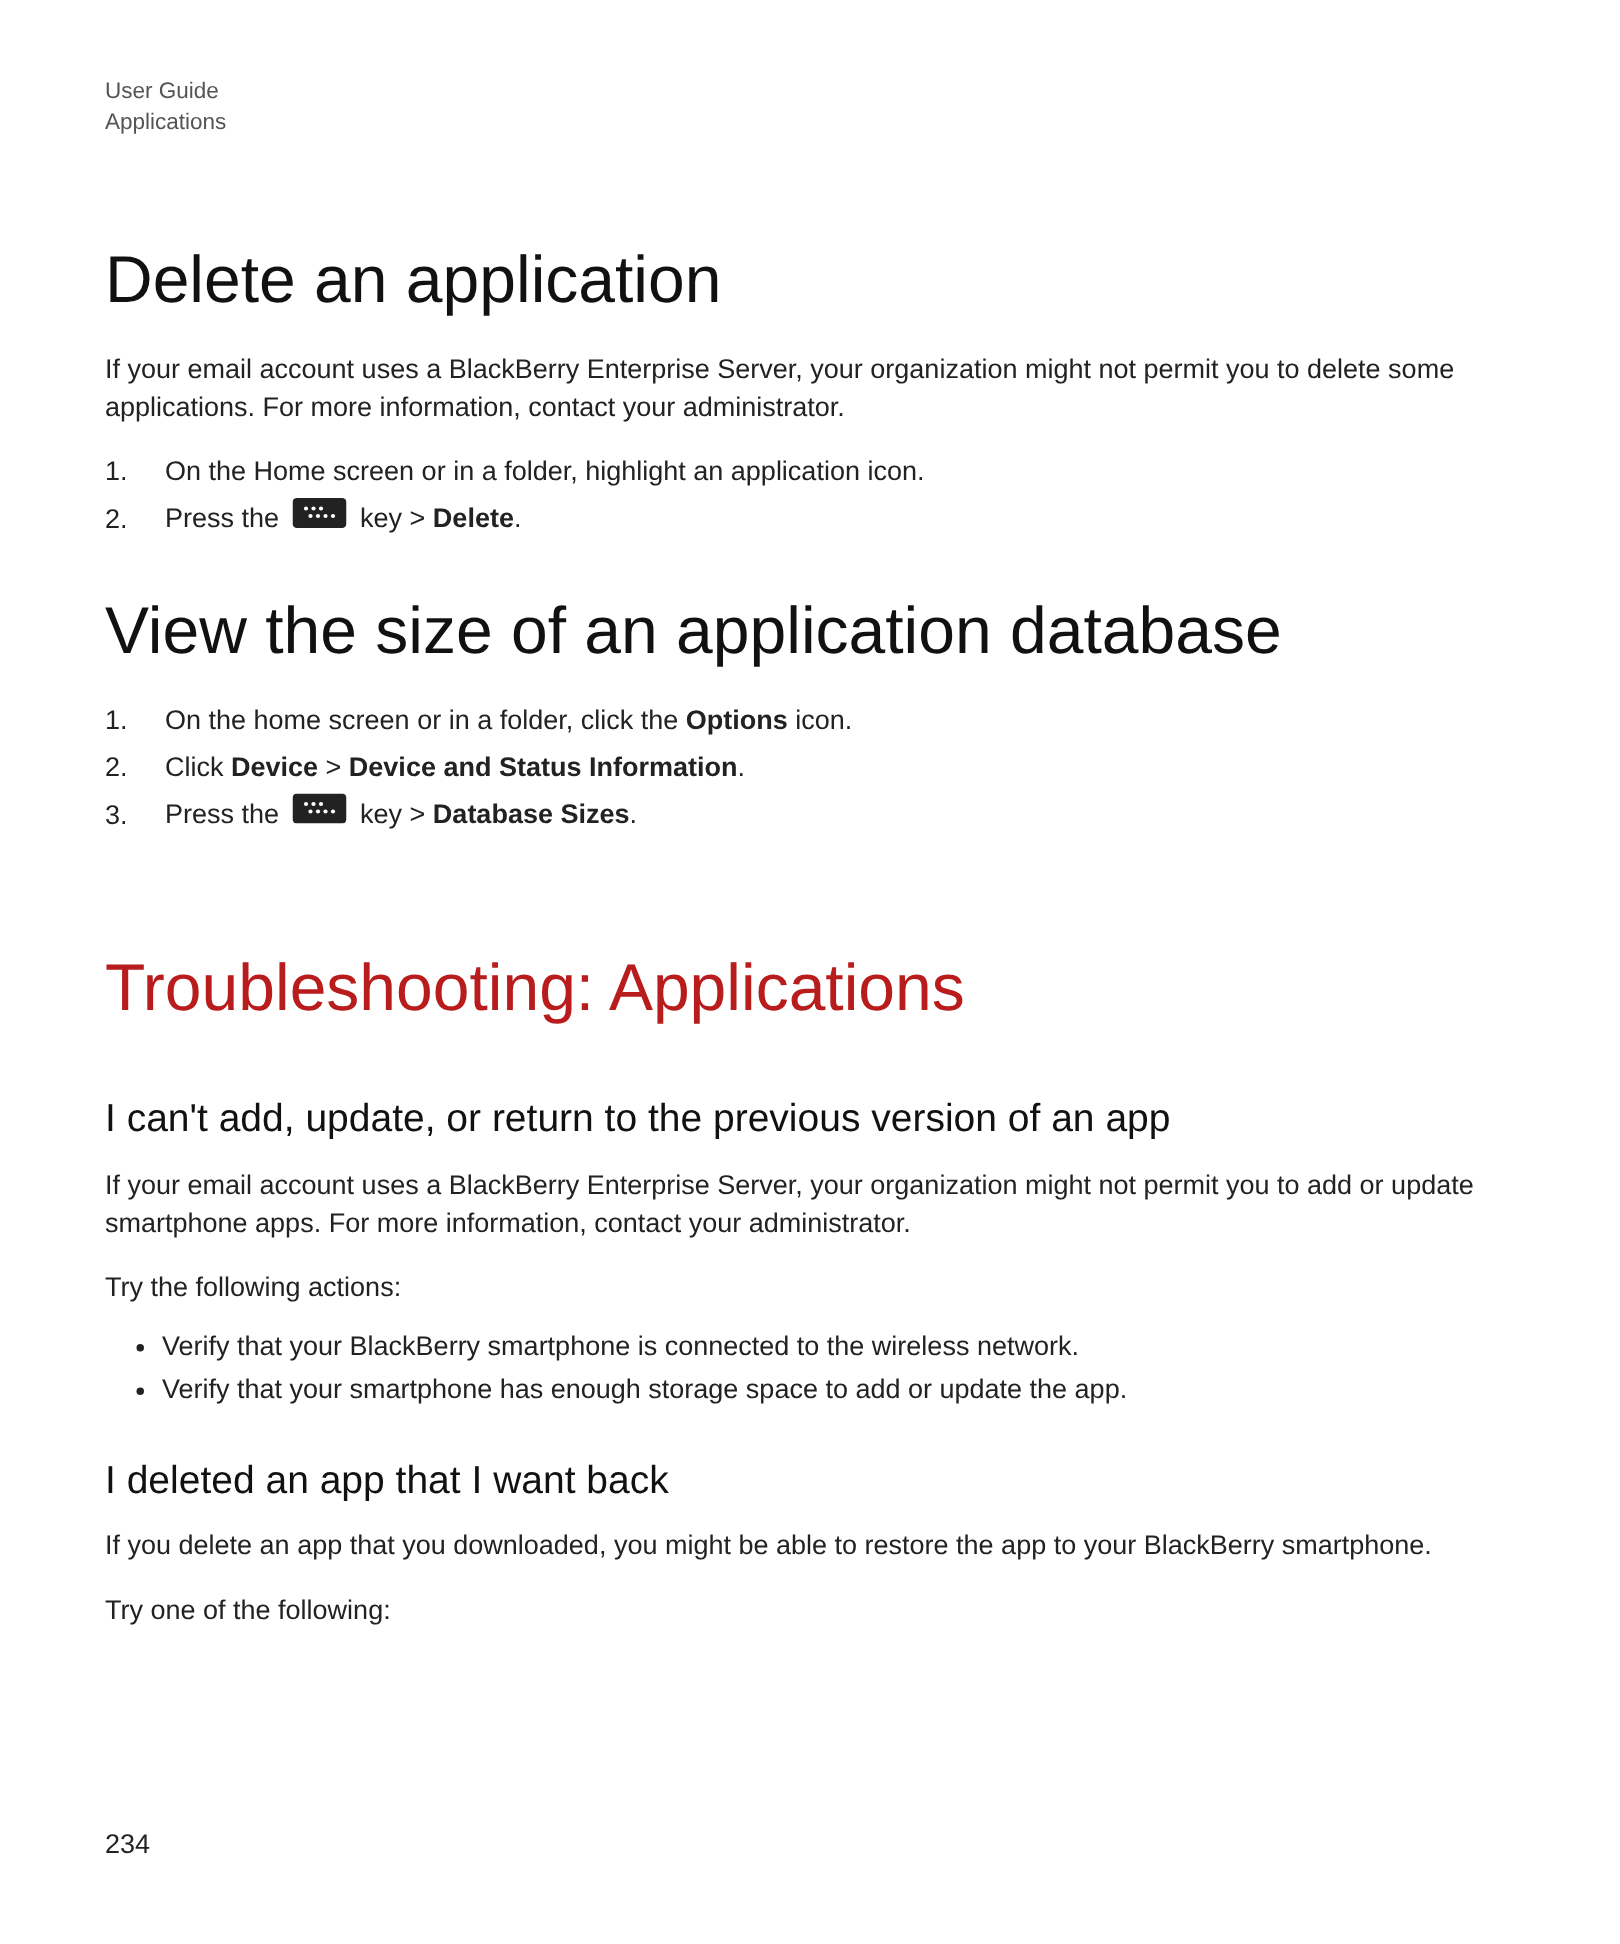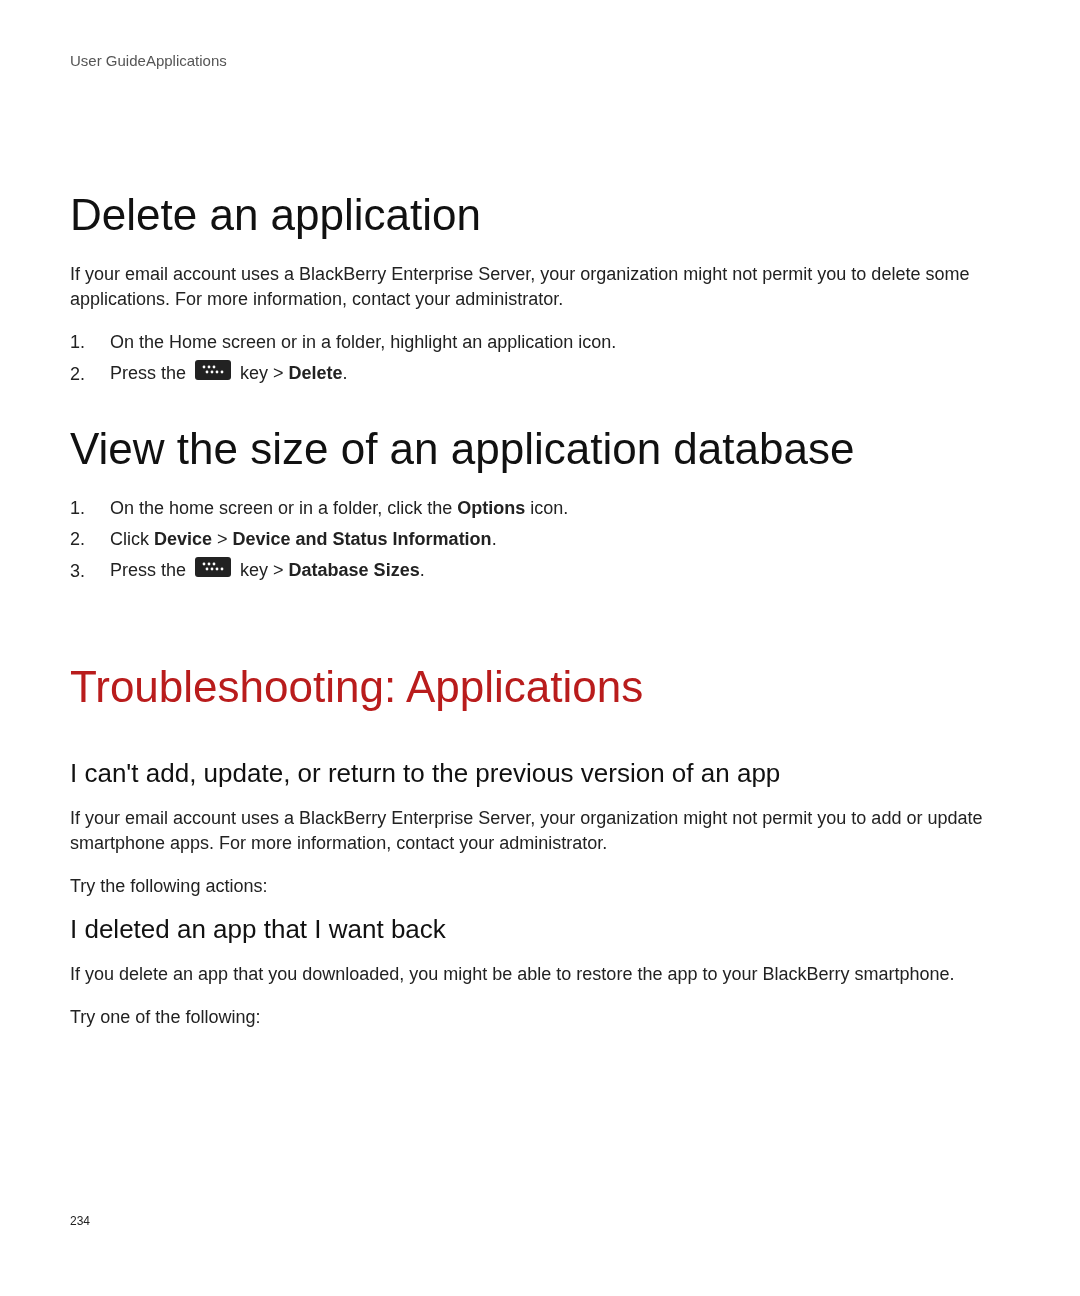--- a/index.html
+++ b/index.html
@@ -16,23 +16,25 @@
   }
   .page {
     box-sizing: border-box;
     width: 1080px;
     min-height: 1296px;
     padding: 50px 70px 40px 70px;
     position: relative;
   }
   .header {
     display: flex;
+    justify-content: space-between;
     font-size: 15px;
     color: #555;
-    margin-bottom: 113px;
+    margin-bottom: 64px;
+    flex-direction: column;
   }
   h2.section-title {
     font-size: 44px;
     font-weight: 400;
     margin: 0 0 16px 0;
     color: #111;
   }
   h1.troubleshoot {
     font-size: 44px;
     font-weight: 400;
@@ -71,22 +73,22 @@
   .icon-key {
     display: inline-block;
     vertical-align: middle;
     margin: 0 4px;
     position: relative;
     top: -1px;
   }
   .page-number {
     position: absolute;
     left: 70px;
-    bottom: 66px;
-    font-size: 12px;
+    bottom: 54px;
+    font-size: 18px;
   }
 </style>
 </head>
 <body>
 
 <div class="page">
 
   <div class="header">
     <span>User Guide</span>
     <span>Applications</span>
@@ -130,19 +132,23 @@
             <circle cx="27" cy="12" r="1.4" fill="#fff"></circle>
           </svg></span><span> key &gt; </span><strong>Database Sizes</strong><span>.</span>
     </li>
   </ol>
 
   <h1 class="troubleshoot">Troubleshooting: Applications</h1>
 
   <h2 class="sub-large">I can't add, update, or return to the previous version of an app</h2>
   <p class="para">If your email account uses a BlackBerry Enterprise Server, your organization might not permit you to add or update smartphone apps. For more information, contact your administrator.</p>
   <p class="try">Try the following actions:</p>
+  <ul class="bullets">
+    <li>Verify that your BlackBerry smartphone is connected to the wireless network.</li>
+    <li>Verify that your smartphone has enough storage space to add or update the app.</li>
+  </ul>
 
   <h2 class="sub-large">I deleted an app that I want back</h2>
   <p class="para">If you delete an app that you downloaded, you might be able to restore the app to your BlackBerry smartphone.</p>
   <p class="try">Try one of the following:</p>
 
   <div class="page-number">234</div>
 </div>
 
 </body></html>

